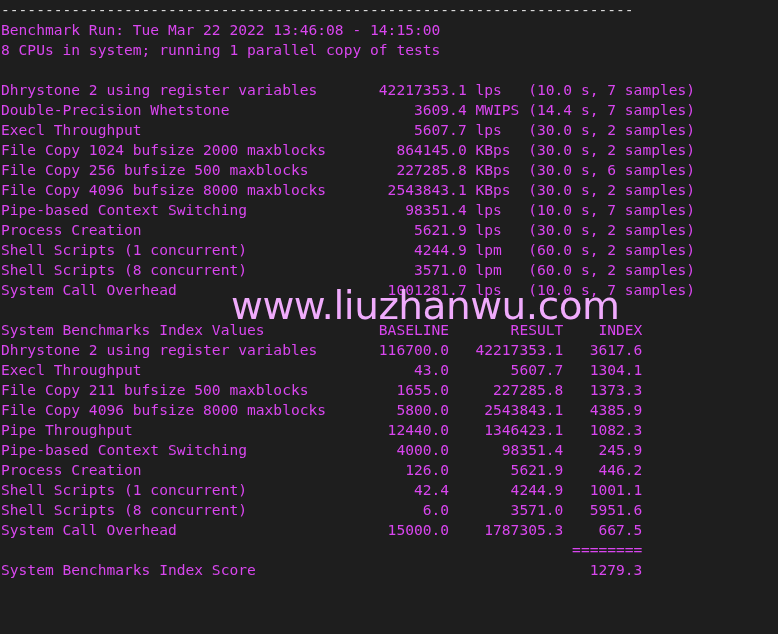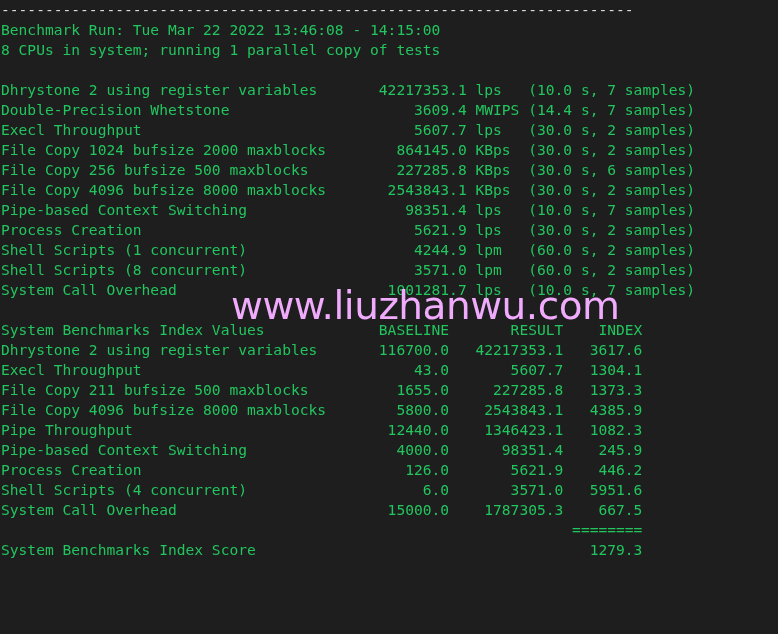--- a/index.html
+++ b/index.html
@@ -27,21 +27,21 @@
     box-sizing: border-box;
     padding: 0;
     overflow: hidden;
   }
   .line {
     white-space: pre;
     height: 20px;
     line-height: 20px;
     display: block;
     font-family: "DejaVu Sans Mono", "Liberation Mono", monospace;
-    color: #22c55e;
+    color: #d946ef;
   }
   .line.blank {
     color: transparent;
   }
   .rule {
     color: #d9d9d9;
   }
   #pre-wrap {
     position: absolute;
     top: 0px;
@@ -94,21 +94,22 @@
 
     <span class="line">System Benchmarks Index Values             BASELINE       RESULT    INDEX</span>
 
     <span class="line">Dhrystone 2 using register variables       116700.0   42217353.1   3617.6</span>
     <span class="line">Execl Throughput                               43.0       5607.7   1304.1</span>
     <span class="line">File Copy 211 bufsize 500 maxblocks          1655.0     227285.8   1373.3</span>
     <span class="line">File Copy 4096 bufsize 8000 maxblocks        5800.0    2543843.1   4385.9</span>
     <span class="line">Pipe Throughput                             12440.0    1346423.1   1082.3</span>
     <span class="line">Pipe-based Context Switching                 4000.0      98351.4    245.9</span>
     <span class="line">Process Creation                              126.0       5621.9    446.2</span>
-    <span class="line">Shell Scripts (4 concurrent)                    6.0       3571.0   5951.6</span>
+    <span class="line">Shell Scripts (1 concurrent)                   42.4       4244.9   1001.1</span>
+    <span class="line">Shell Scripts (8 concurrent)                    6.0       3571.0   5951.6</span>
     <span class="line">System Call Overhead                        15000.0    1787305.3    667.5</span>
 
     <span class="line">                                                                 ========</span>
 
     <span class="line">System Benchmarks Index Score                                      1279.3</span>
 
   </div>
 
   <div id="watermark">www.liuzhanwu.com</div>
 

